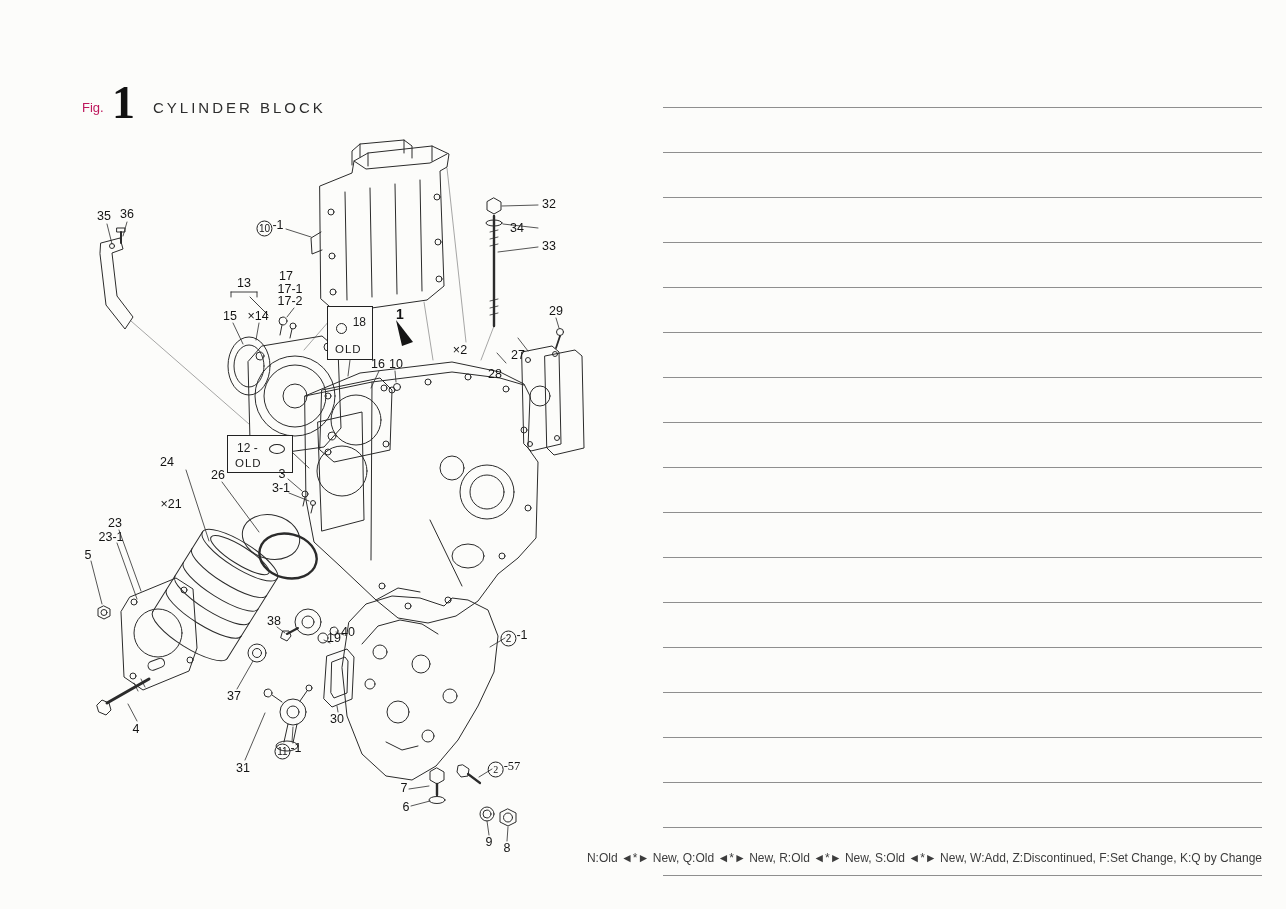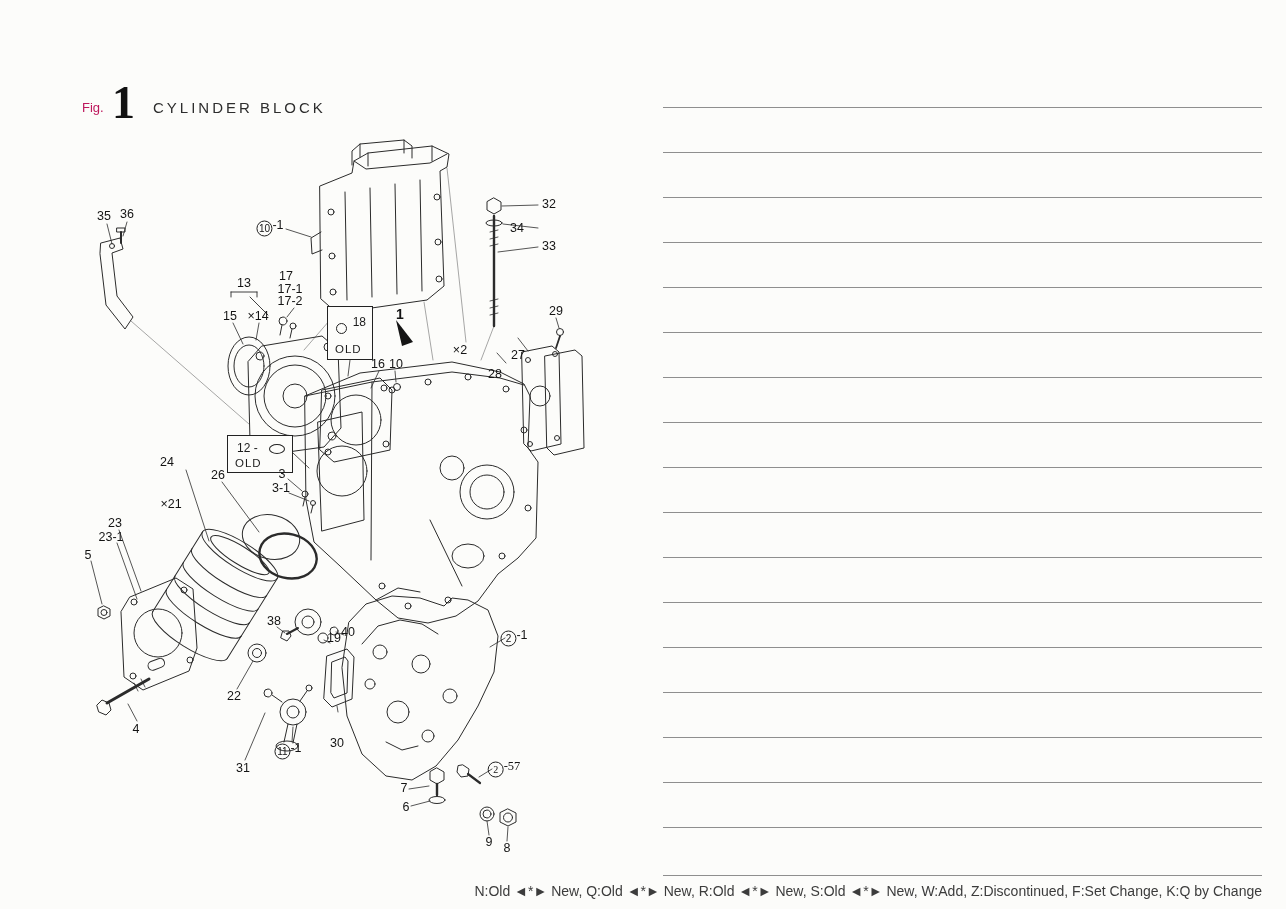--- a/index.html
+++ b/index.html
@@ -51,22 +51,22 @@
   .notes-panel { position:absolute; left:663px; top:0; width:599px; height:909px; }
   .rule-line {
     position:absolute; left:0; width:100%; height:0;
     border-top:1px solid #8e8e8e;
   }
   .footer-rule {
     position:absolute; left:663px; top:875px; width:599px; height:0;
     border-top:1px solid #8e8e8e;
   }
   .legend {
-    position:absolute; right:24px; top:883px;
-    font-size:14px; color:#3c3c3c; white-space:nowrap;
+    position:absolute; right:24px; top:851px;
+    font-size:12px; color:#3c3c3c; white-space:nowrap;
   }
 </style>
 </head>
 <body>
 
 <span class="fig-label">Fig.</span>
 <span class="fig-number">1</span>
 <span class="fig-title">CYLINDER BLOCK</span>
 
 <svg class="diagram" width="660" height="909" viewBox="0 0 660 909" fill="none" stroke="#2b2b2b" stroke-width="1" stroke-linecap="round" stroke-linejoin="round">
@@ -373,25 +373,25 @@
     <div class="callout" style="left: 218px; top: 475px;">26</div>
     <div class="callout" style="left: 282px; top: 474px;">3</div>
     <div class="callout" style="left: 281px; top: 488px;">3-1</div>
     <div class="callout" style="left: 171px; top: 504px;">×21</div>
     <div class="callout" style="left: 115px; top: 523px;">23</div>
     <div class="callout" style="left: 111px; top: 537px;">23-1</div>
     <div class="callout" style="left: 88px; top: 555px;">5</div>
     <div class="callout" style="left: 274px; top: 621px;">38</div>
     <div class="callout" style="left: 348px; top: 632px;">40</div>
     <div class="callout" style="left: 334px; top: 638px;">19</div>
-    <div class="callout" style="left: 234px; top: 696px;">22</div>
+    <div class="callout" style="left: 234px; top: 696px;">37</div>
     <div class="callout" style="left: 136px; top: 729px;">4</div>
     <div class="callout" style="left: 243px; top: 768px;">31</div>
     <div class="callout" style="left: 288px; top: 750px;"><span class="circled">11</span>-1</div>
-    <div class="callout" style="left: 337px; top: 719px; margin-top: 24px;">30</div>
+    <div class="callout" style="left: 337px; top: 719px;">30</div>
     <div class="callout" style="left: 514px; top: 637px;"><span class="circled">2</span>-1</div>
     <div class="callout" style="left: 504px; top: 768px; font-family: Liberation Serif, serif;"><span class="circled">2</span>-57</div>
     <div class="callout" style="left: 404px; top: 788px;">7</div>
     <div class="callout" style="left: 406px; top: 807px;">6</div>
     <div class="callout" style="left: 489px; top: 842px;">9</div>
     <div class="callout" style="left: 507px; top: 848px;">8</div>
   </div>
 
 <div class="notes-panel">
     <div class="rule-line" style="top: 107px;"></div>

